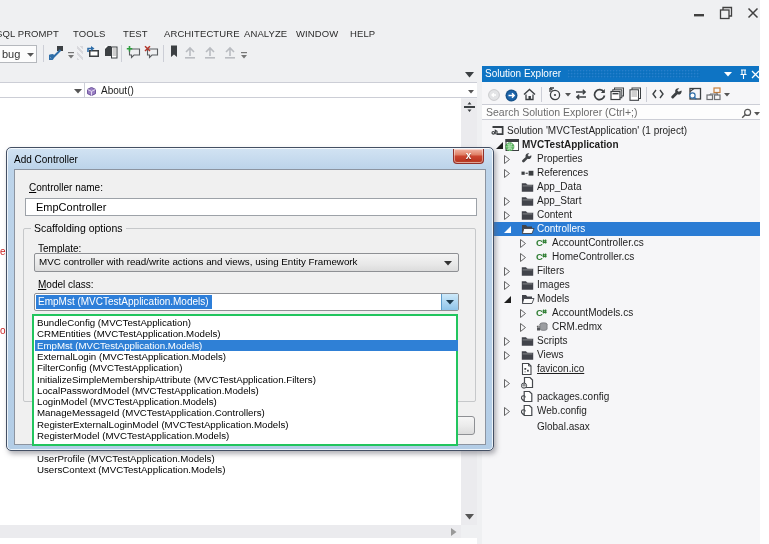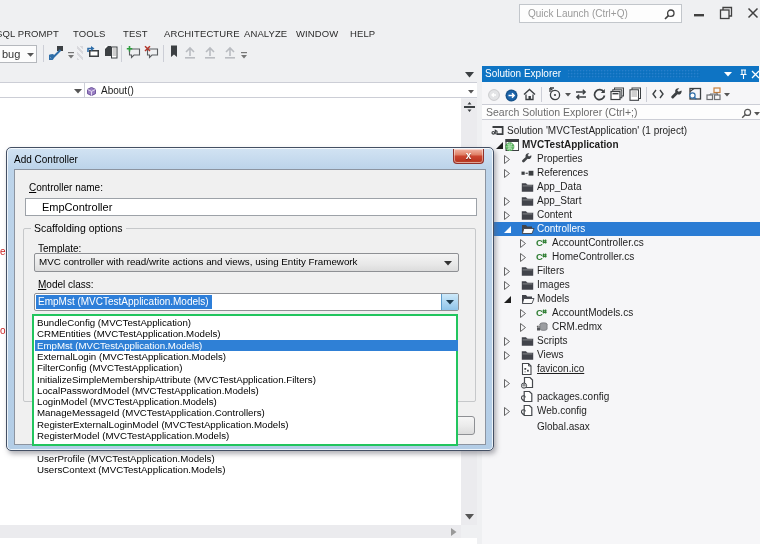--- a/index.html
+++ b/index.html
@@ -26,39 +26,33 @@
 
 #dlg { position:absolute; left:6px; top:147px; width:488px; height:304px; border-radius:5px; z-index:10;
   background:linear-gradient(#d2e3f3,#bdd4ea 20px,#b3cde6);
   border:1px solid #445064; box-shadow:2px 3px 5px rgba(100,100,110,.5), inset 0 0 0 1px rgba(255,255,255,.75); }
 #dlgclient { position:absolute; left:7px; top:21px; width:472px; height:276px; background:#f0f0f0; border:1px solid #8c94a0;text-decoration:underline; }
 #dlgtitle { position:absolute; left:7px; top:6px; font-size:10px; color:#000; }
 #dlgclose { position:absolute; left:446px; top:1px; width:31px; height:15px; border:1px solid #92312a; border-top:none; border-radius:0 0 4px 4px;
   background:linear-gradient(#f3b5a5,#e08268 40%,#cc4530 52%,#b83620 88%,#c8684f); color:#fff; font-size:10px; font-weight:bold; text-align:center; line-height:13px;
   box-shadow:inset 0 0 0 1px rgba(255,255,255,.45); text-shadow:0 1px 1px rgba(90,20,10,.8); }
 .dlabel { position:absolute; font-size:10px; color:#000; }
-#inpname { position:absolute; left:10px; top:28px; width:452px; height:18px; background:#fff; border:1px solid #9da2a8; font-size:11px; color:#000; line-height:17px; padding-left:16px; }
+#inpname { position:absolute; left:10px; top:28px; width:452px; height:18px; background:#fff; border:1px solid #9da2a8; font-size:11px; color:#000; line-height:17px; padding-left:10px; }
 #grp { position:absolute; left:8px; top:58px; width:453px; height:174px; border:1px solid #c6c8ca; border-radius:2px; }
 #grplbl { position:absolute; left:16px; top:52px; background:#f0f0f0; padding:0 3px; font-size:10.5px; color:#000; }
 .combo { position:absolute; left:19px; width:425px; height:19px; border:1px solid #8e9094; border-radius:2px; background:linear-gradient(#f4f4f4,#e8e8e8 60%,#dcdcdc); font-size:9.8px; color:#000; }
 
 #ddlist { position:absolute; left:32px; top:314px; width:426px; height:132px; background:#fff; border:2px solid #22c55e; z-index:30; }
 .li { position:absolute; left:1px; width:423px; height:11px; font-size:9.7px; color:#000; line-height:11px; padding-left:2px; white-space:nowrap; }
 </style>
 </head>
 <body>
 <div id="app">
 <div id="win">
 
-  <div id="quick">Quick Launch (Ctrl+Q)
-    <svg class="abs" style="left:143px;top:3px" width="13" height="13" viewBox="0 0 13 13">
-          <circle cx="7.8" cy="5.2" r="3.2" fill="none" stroke="#404040" stroke-width="1.3"></circle>
-          <line x1="5.4" y1="7.6" x2="2" y2="11" stroke="#404040" stroke-width="1.6"></line>
-        </svg>
-  </div>
   <svg class="winbtn" style="left:692px" width="14" height="14" viewBox="0 0 14 14">
         <rect x="2" y="8" width="10" height="2.4" fill="#404040"></rect>
       </svg>
   <svg class="winbtn" style="left:719px" width="14" height="14" viewBox="0 0 14 14">
         <rect x="1.5" y="4" width="8.5" height="8.5" fill="none" stroke="#404040" stroke-width="1.3"></rect>
         <path d="M4 4 V1.5 H12.5 V10 H10" fill="none" stroke="#404040" stroke-width="1.3"></path>
       </svg>
   <svg class="winbtn" style="left:746px" width="14" height="14" viewBox="0 0 14 14">
         <path d="M2.5 2.5 L11.5 11.5 M11.5 2.5 L2.5 11.5" stroke="#404040" stroke-width="1.5"></path>
       </svg>

